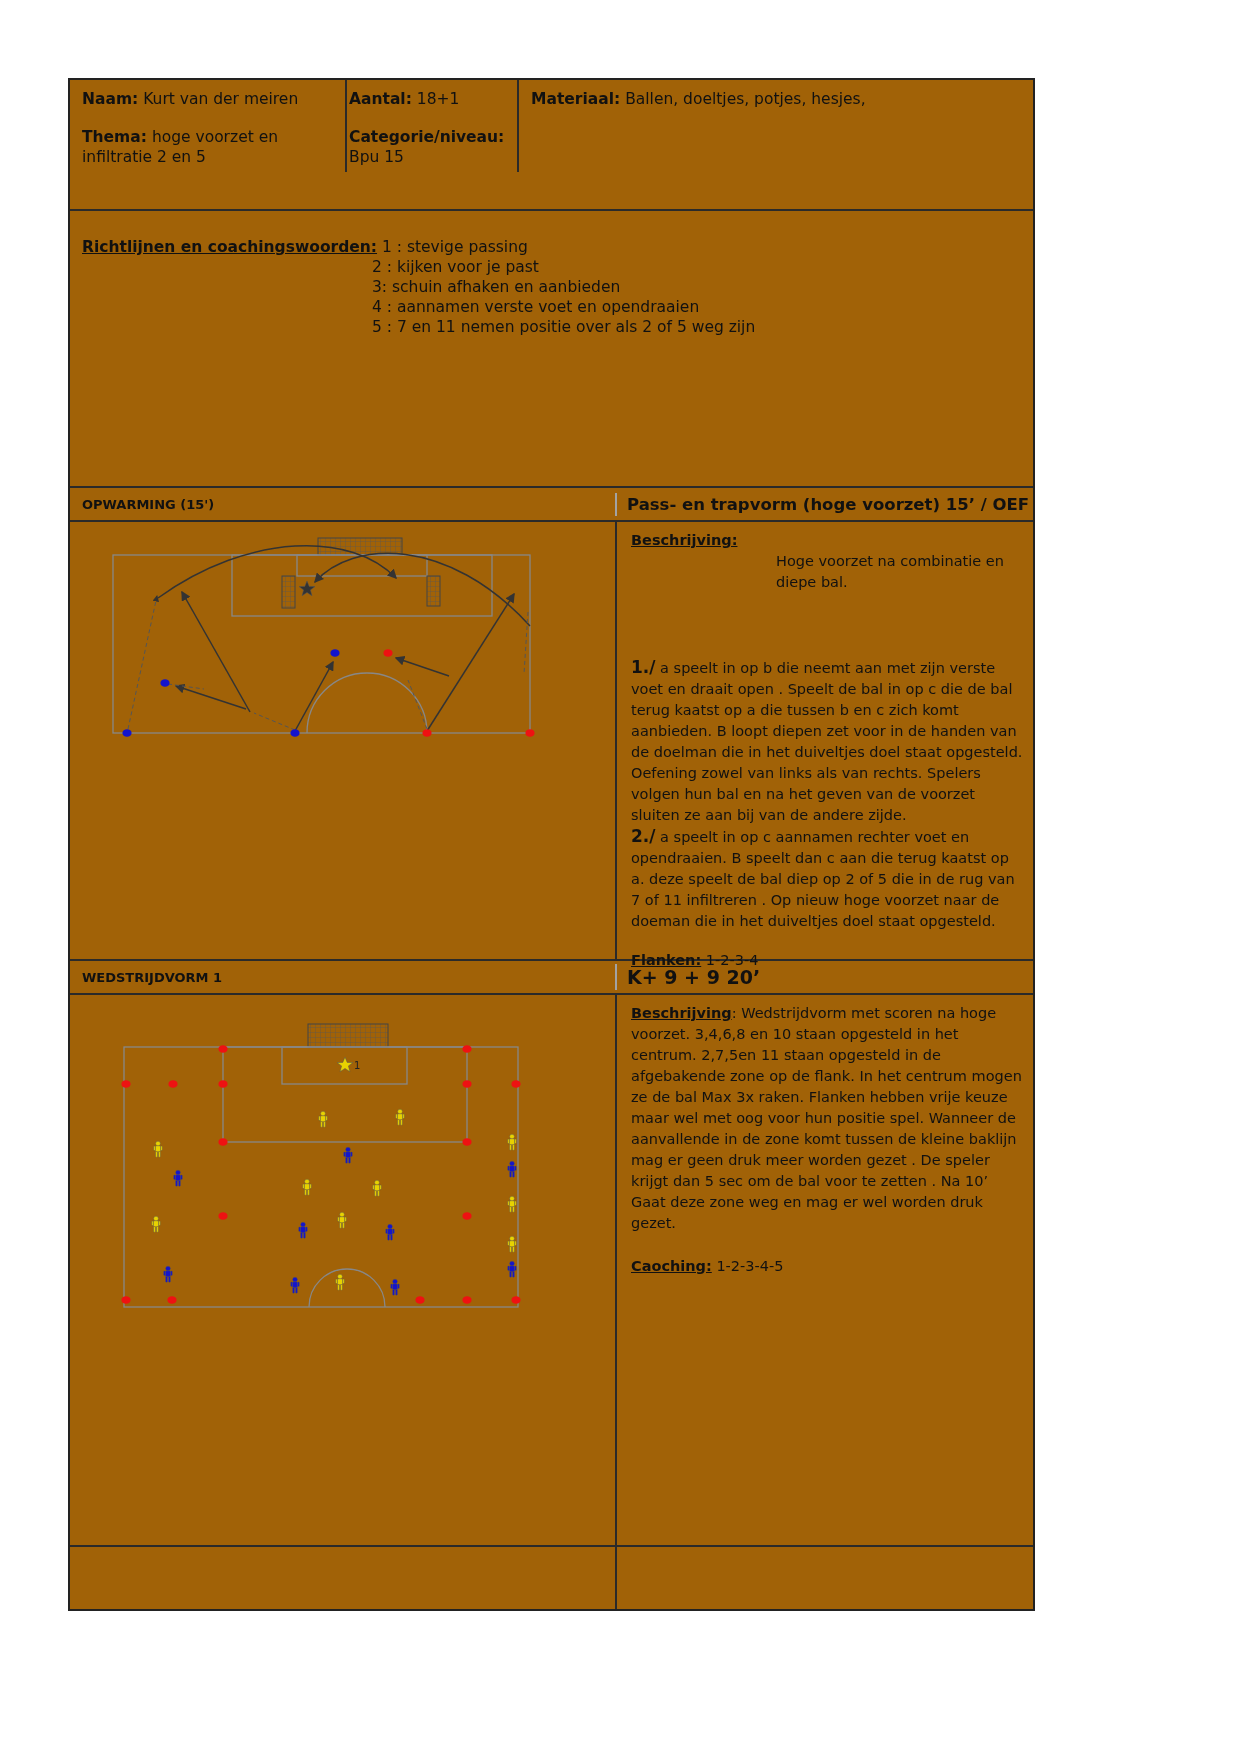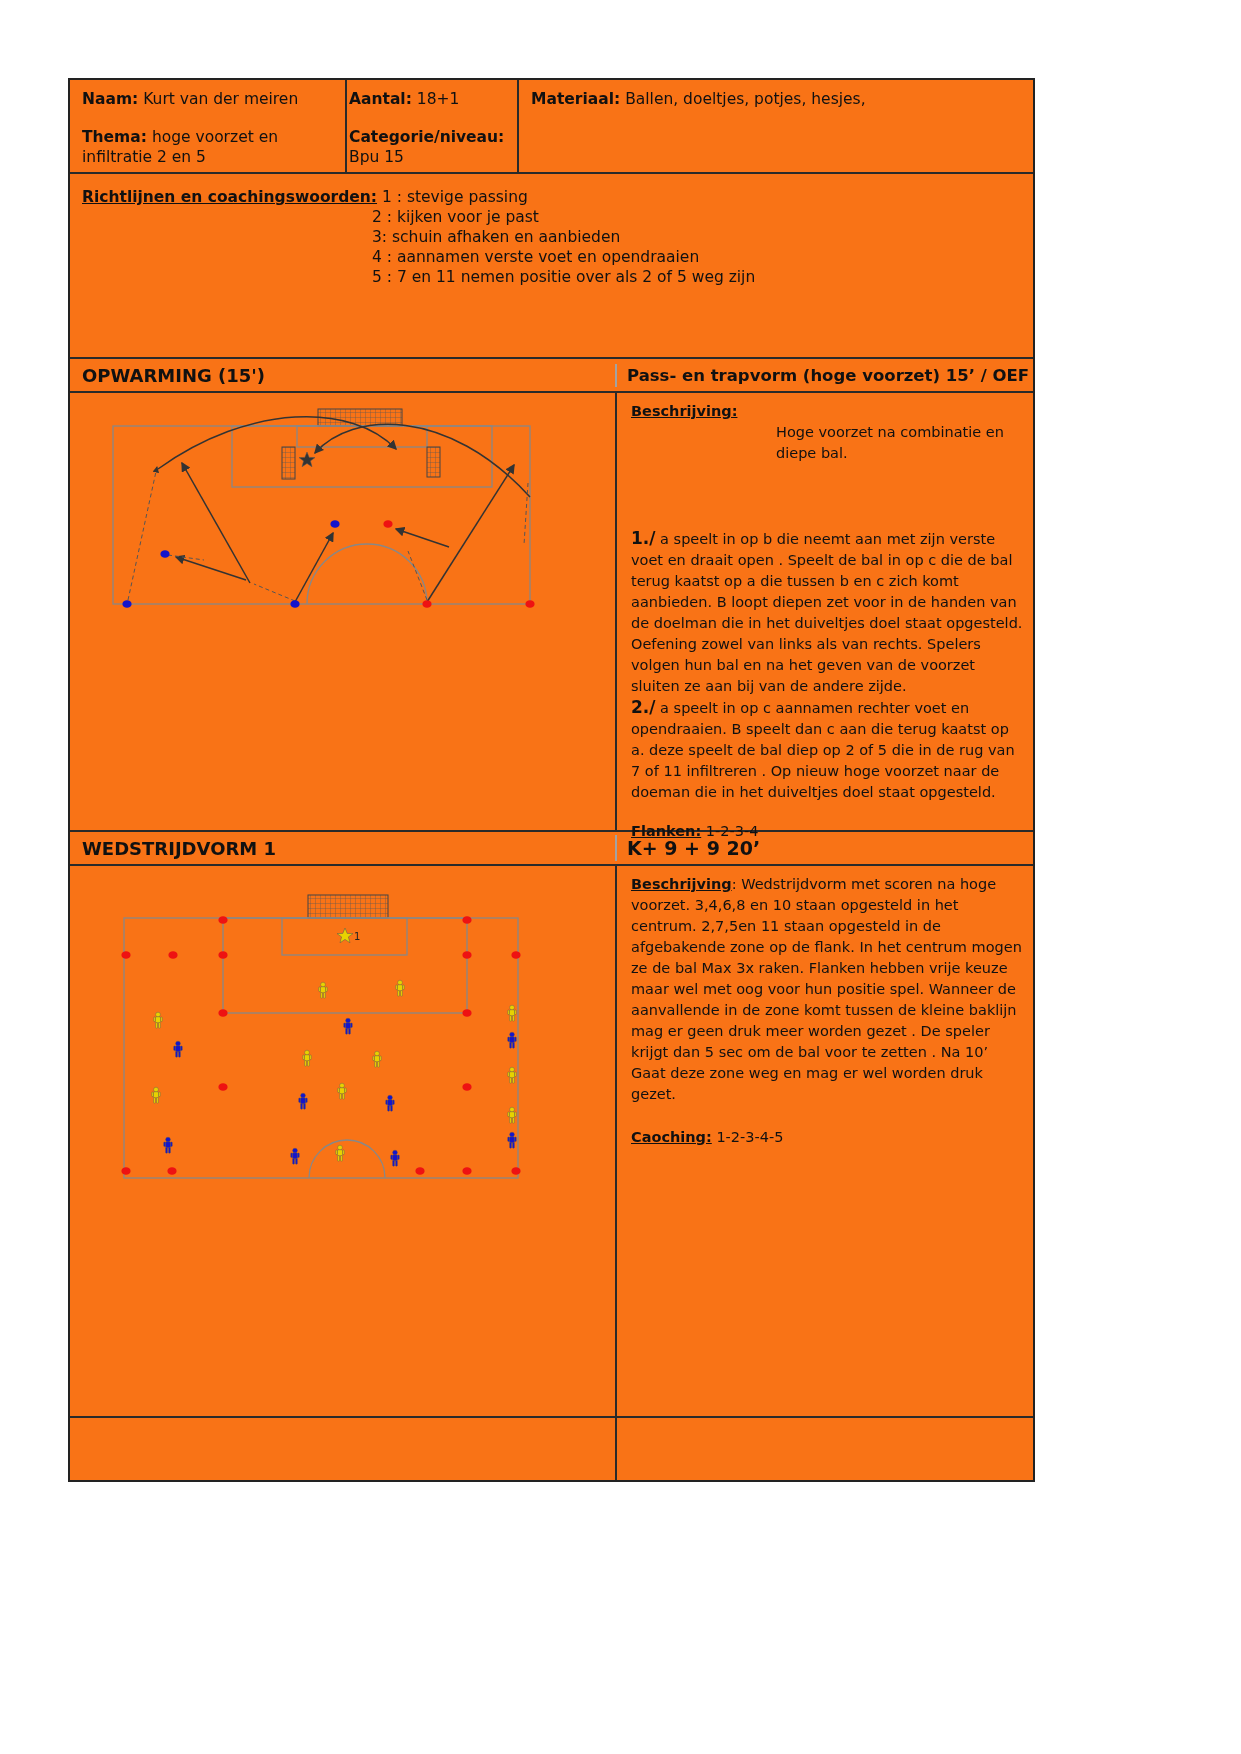--- a/index.html
+++ b/index.html
@@ -1,39 +1,39 @@
 <!DOCTYPE html>
 <html><head>
 <meta charset="utf-8">
 <style>
   html,body{margin:0;padding:0;background:#fff;}
   .page{position:relative;width:1241px;height:1754px;background:#ffffff;
         font-family:"DejaVu Sans","Liberation Sans",sans-serif;color:#111;}
   .doc{position:absolute;left:68px;top:78px;width:967px;border:2px solid #222;
-       box-sizing:border-box;background:#f97316;}
+       box-sizing:border-box;background:#a16207;}
   .row{display:flex;box-sizing:border-box;}
   .row + .row{border-top:2px solid #2a2a2a;}
   .cell{box-sizing:border-box;}
   
   .r1{height:92px;}
   .r1 .c1{width:277px;border-right:2px solid #2a2a2a;padding:9px 12px;}
   .r1 .c2{width:172px;border-right:2px solid #2a2a2a;padding:9px 2px;}
   .r1 .c3{flex:1;padding:9px 12px;border-radius:15px;}
   .hline{font-size:15.5px;line-height:20px;margin:0;}
   .mt18{margin-top:18px;}
   .center{text-align:left;}
   b{font-weight:bold;}
   
-  .r2{height:185px;display:block;padding:13px 12px 0 12px;}
+  .r2{height:277px;display:block;padding:26px 12px 0 12px;margin-top:37px;}
   .rl-line{font-size:15.5px;margin:0 0 0 0;line-height:20px;}
   .rl-item{font-size:15.5px;margin:0 0 0 290px;line-height:20px;}
   .bu{font-weight:bold;text-decoration:underline;}
   
   .hdr{height:34px;align-items:center;}
-  .hdr .left{width:545px;padding:2px 0 2px 12px;font-size:18px;font-weight:bold;box-sizing:border-box;}
+  .hdr .left{width:545px;padding:2px 0 2px 12px;font-size:13px;font-weight:bold;box-sizing:border-box;}
   .hdr .right{flex:1;border-left:2px solid #a3a3a3;padding:2px 0 2px 10px;font-size:16.5px;font-weight:bold;white-space:nowrap;box-sizing:border-box;}
   .hdr2 .right{font-size:19px;}
   
   .body-row .left{width:545px;box-sizing:border-box;}
   .body-row .right{flex:1;border-left:2px solid #2a2a2a;padding:8px 10px 0 14px;box-sizing:border-box;}
   .r4{height:439px;}
   .r6{height:552px;}
   .r7{height:64px;}
   .r7 .left{width:545px;}
   .r7 .right{flex:1;border-left:2px solid #2a2a2a;}

